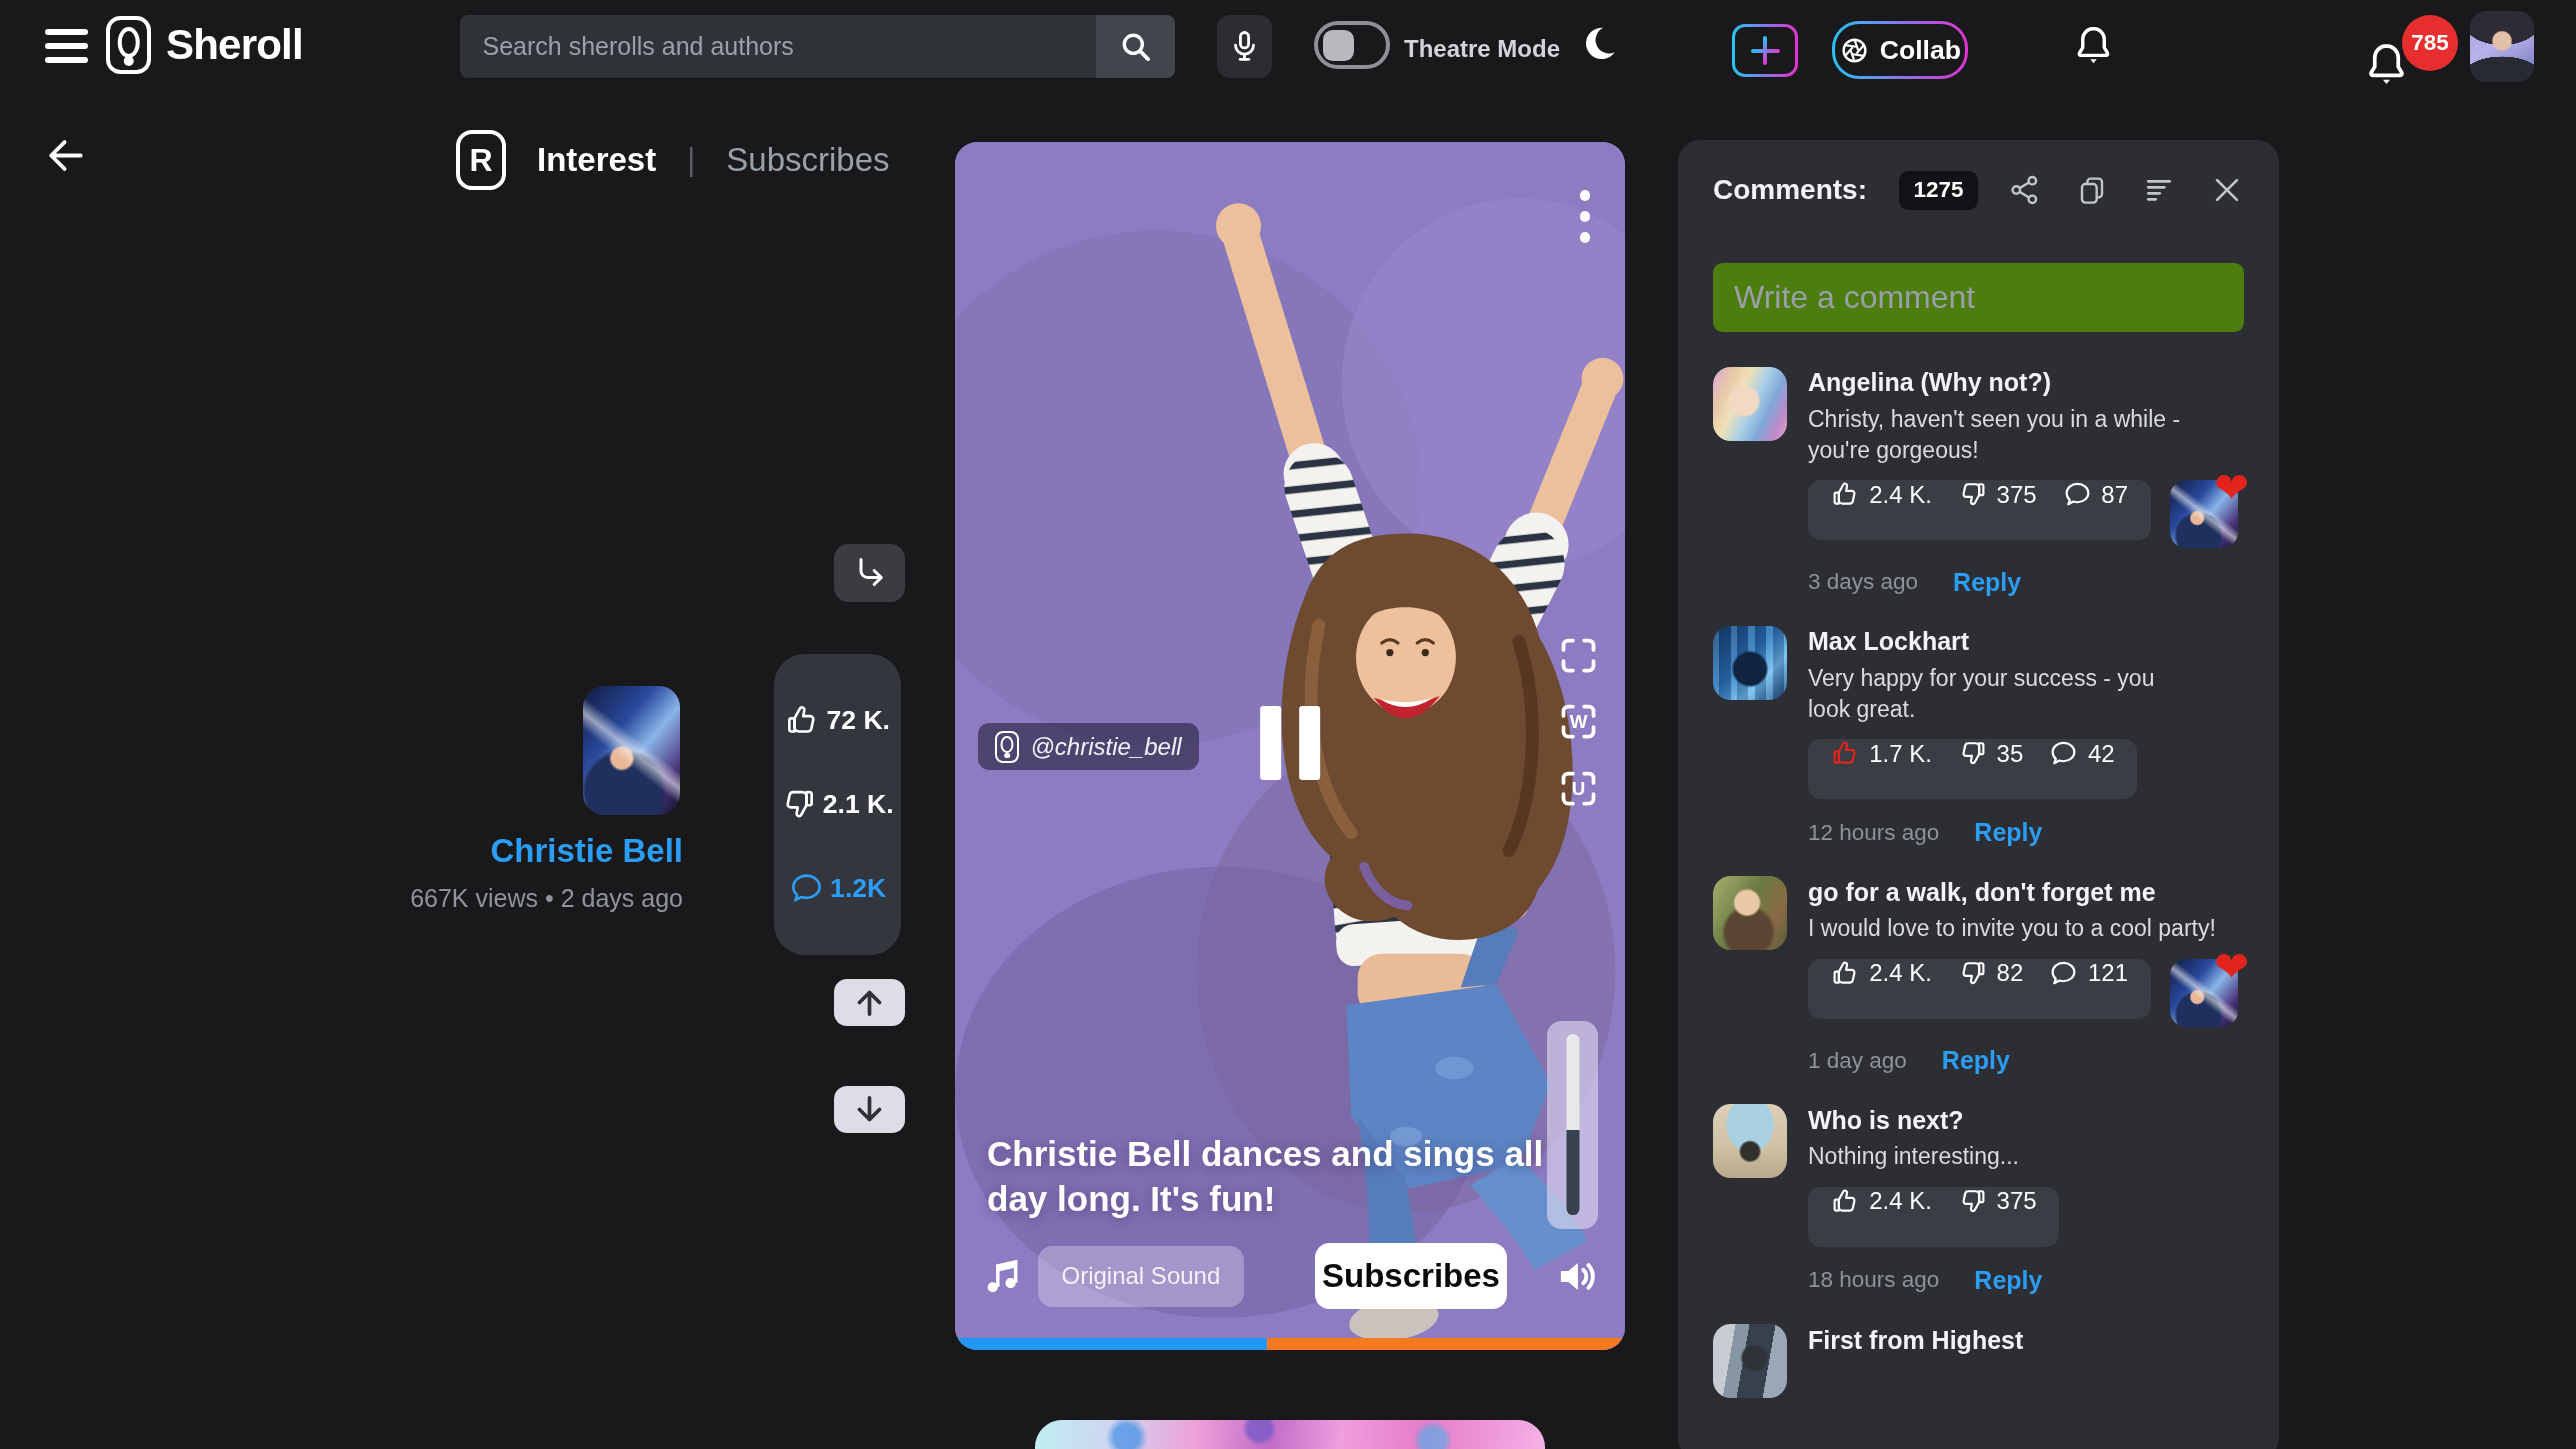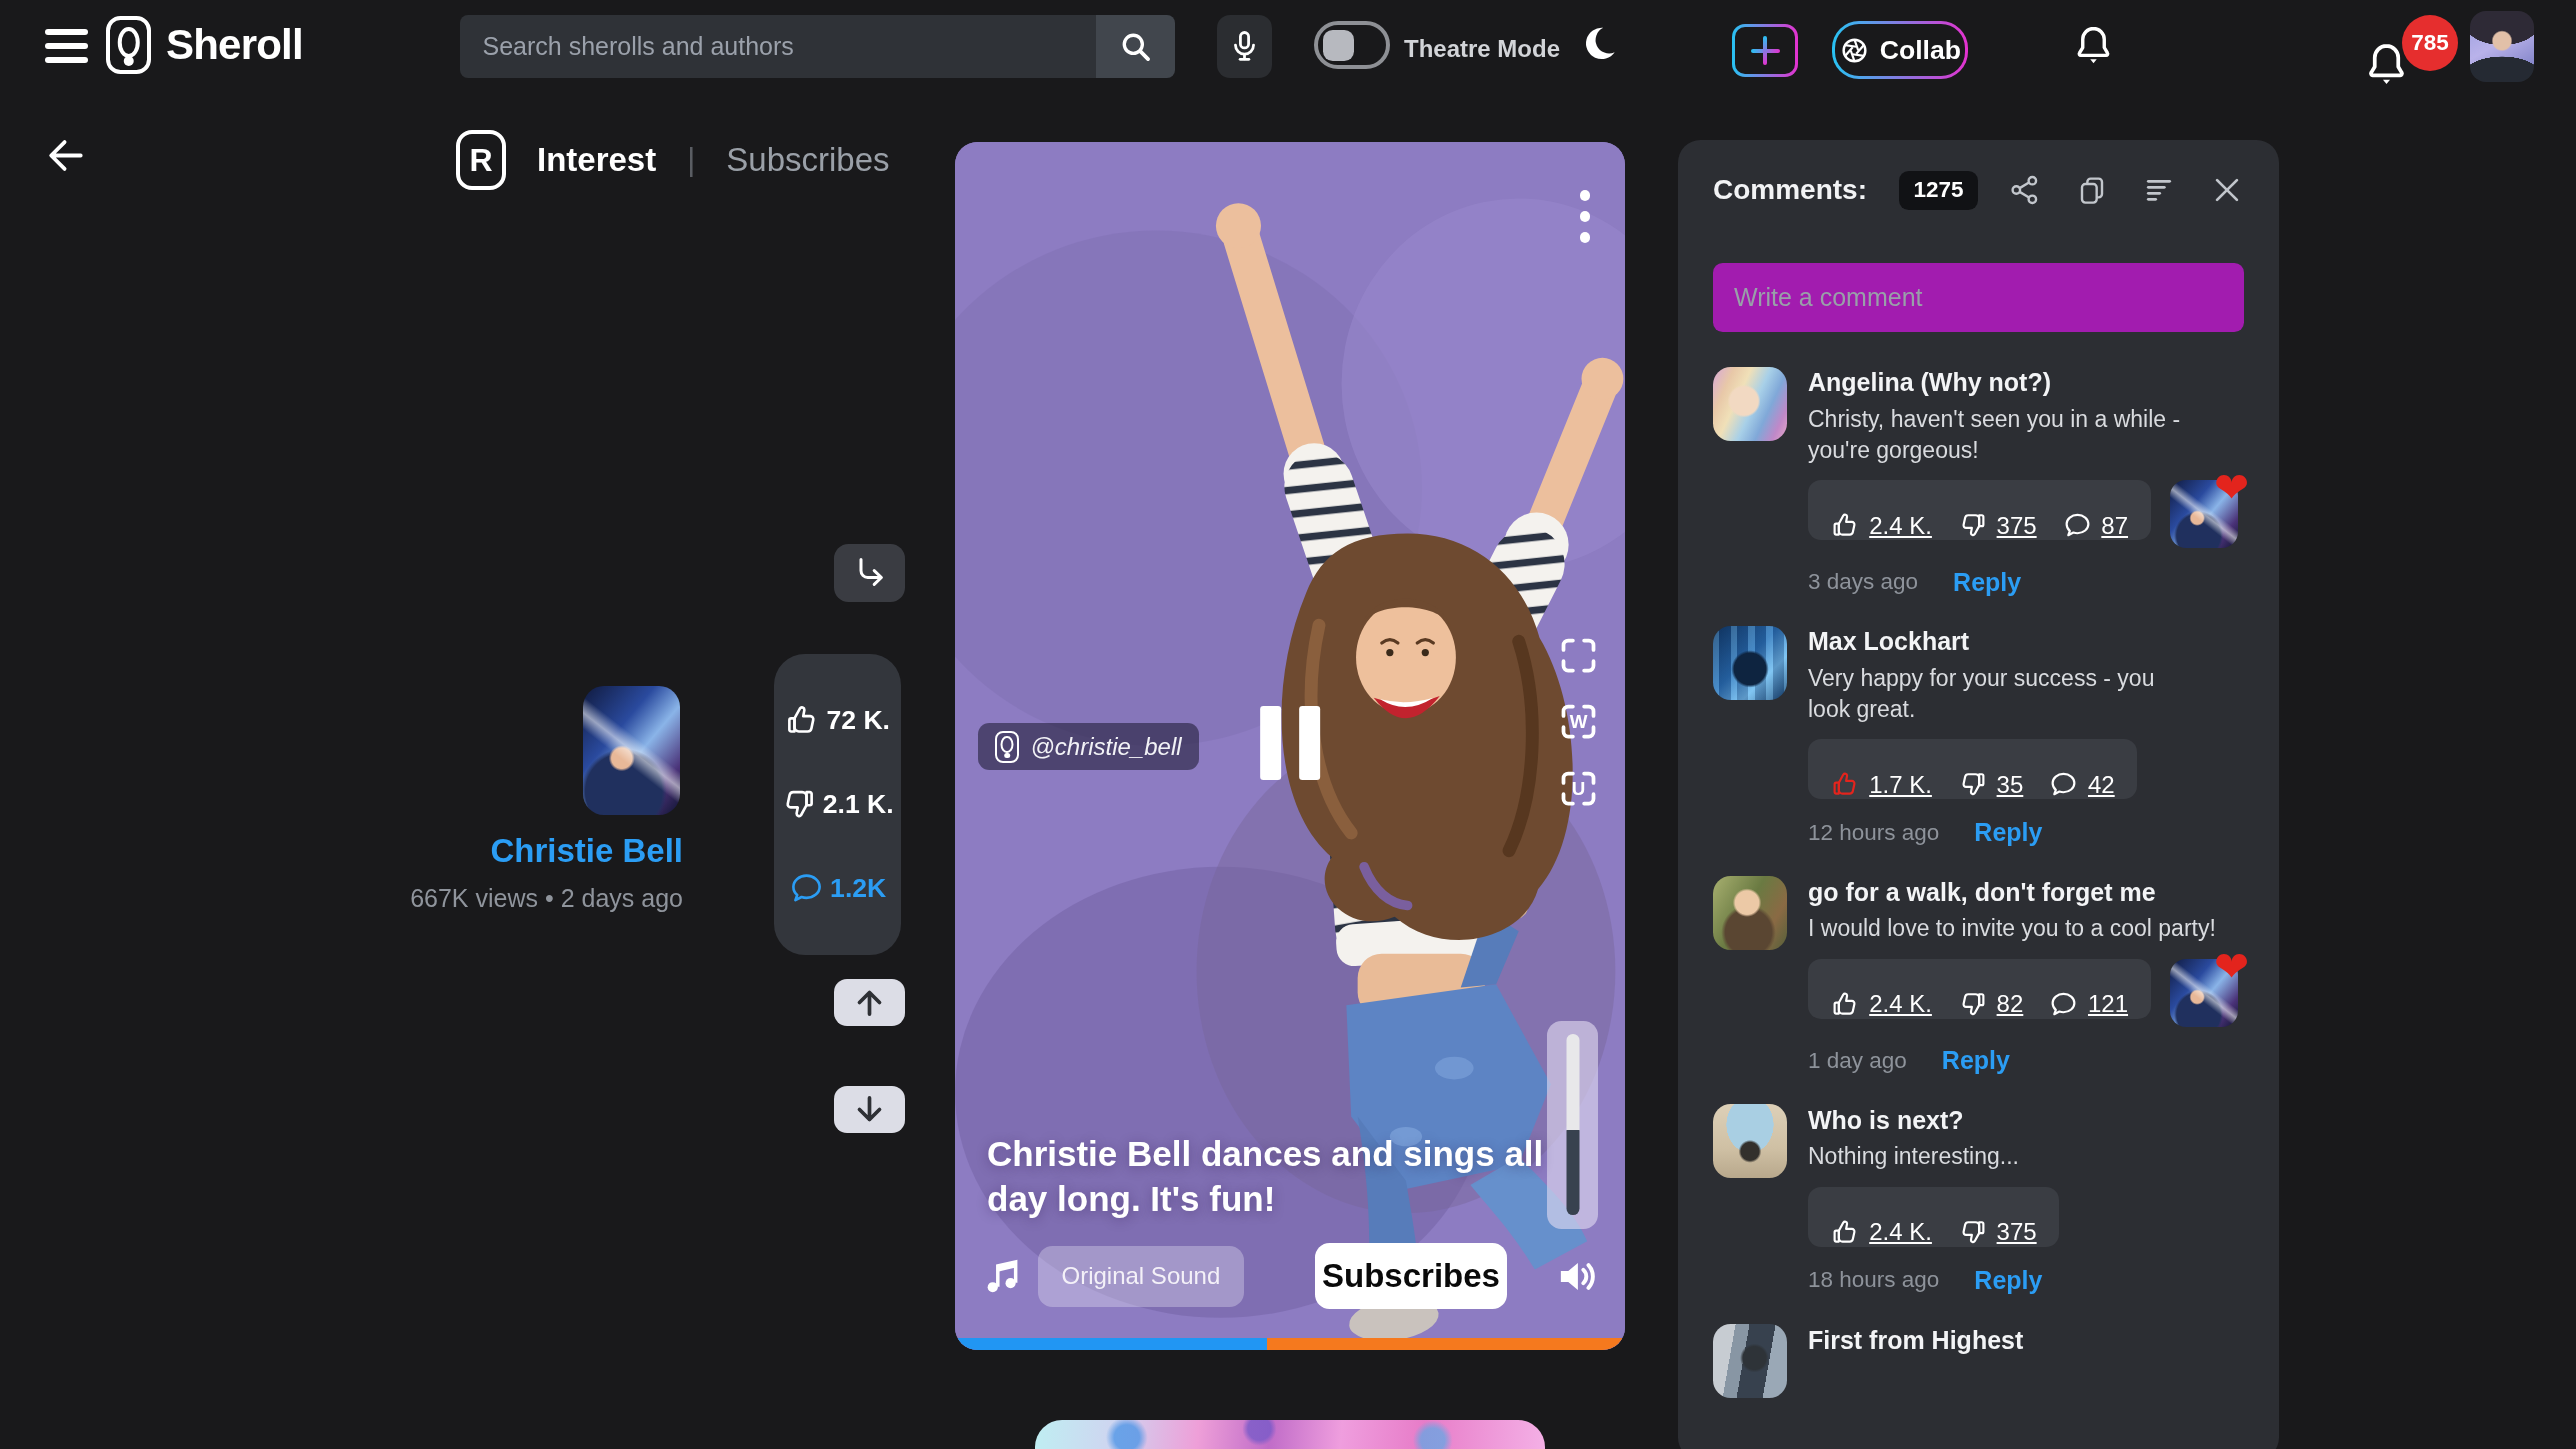--- a/index.html
+++ b/index.html
@@ -105,31 +105,31 @@
       linear-gradient(95deg,#bfeef2 0%,#cfd4f0 16%,#ee9fd8 32%,#c06cc8 46%,#ef9ede 60%,#e77cc8 76%,#f4b0e6 100%);}
 
   
   .cpanel{left:1678px;top:140px;width:601px;height:1320px;border-radius:22.5px;background:#2c2e33;overflow:hidden;box-sizing:border-box;padding:31px 35px 0 35px;}
   .cp-header{display:flex;align-items:center;}
   .cp-title{font-size:28px;font-weight:700;color:#f2f3f5;}
   .cp-count{margin-left:32px;background:#111215;border-radius:9.7px;padding:6.4px 14.5px;font-size:22.5px;font-weight:700;color:#fff;}
   .cp-icons{margin-left:auto;display:flex;align-items:center;gap:35px;color:#c2c6cc;}
   .cp-icons .icon{cursor:pointer;}
   .cp-input{margin-top:53px;}
-  .cp-input input{width:100%;height:69px;box-sizing:border-box;background:#a21caf;border:0;border-radius:9.7px;outline:none;
-                  padding:0 21px;font-size:25px;color:#dfe2e7;font-family:"Liberation Sans",sans-serif;}
+  .cp-input input{width:100%;height:69px;box-sizing:border-box;background:#4d7c0f;border:0;border-radius:9.7px;outline:none;
+                  padding:0 21px;font-size:32px;color:#dfe2e7;font-family:"Liberation Sans",sans-serif;}
   .cp-input input::placeholder{color:#99a0a9;}
   .clist{margin-top:35px;}
   .comment{display:grid;grid-template-columns:74px 1fr;column-gap:21px;margin-bottom:29px;}
   .c-avatar{width:74px;height:74px;border-radius:17.7px;}
   .c-name{font-size:25px;font-weight:700;color:#f3f4f6;margin-top:1.6px;}
   .c-text{font-size:23px;color:#d9dbdf;line-height:31px;margin-top:6.4px;max-width:435px;}
   .c-text.narrow{max-width:378px;}
   .c-statrow{display:flex;align-items:flex-start;margin-top:14.5px;}
-  .c-pill{display:inline-flex;align-items:flex-end;gap:26px;height:60px;border-radius:13px;background:#3a3d43;padding:0 22.5px;text-decoration:underline;}
+  .c-pill{display:inline-flex;align-items:flex-start;gap:26px;height:60px;border-radius:13px;background:#3a3d43;padding:0 22.5px;}
   .c-stat{display:flex;align-items:center;gap:9.7px;font-size:24px;color:#fff;cursor:pointer;}
   .c-stat svg{color:#fff;}
   .c-stat.liked svg{color:#e3241d;}
   .c-heartav{position:relative;margin-left:19.3px;width:68px;height:68px;border-radius:16px;flex:none;}
   .c-heart{position:absolute;top:-13px;right:-11.3px;font-size:42px;color:#e3241d;line-height:1;}
   .c-meta{display:flex;align-items:center;gap:35px;margin-top:19.3px;}
   .c-time{font-size:22.5px;color:#8e939b;}
   .c-reply{font-size:25px;font-weight:700;color:#2b9df4;cursor:pointer;}
 
   

